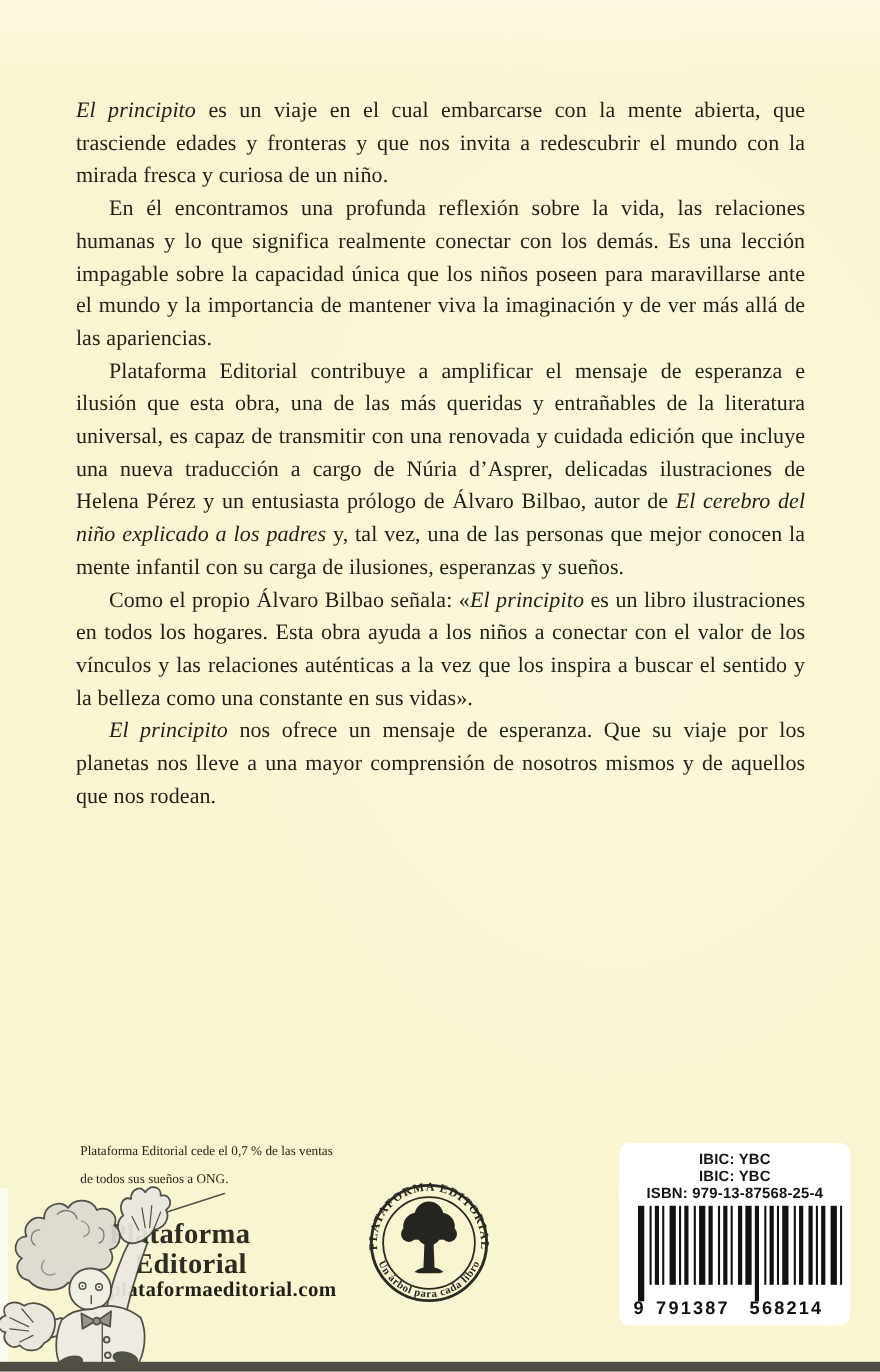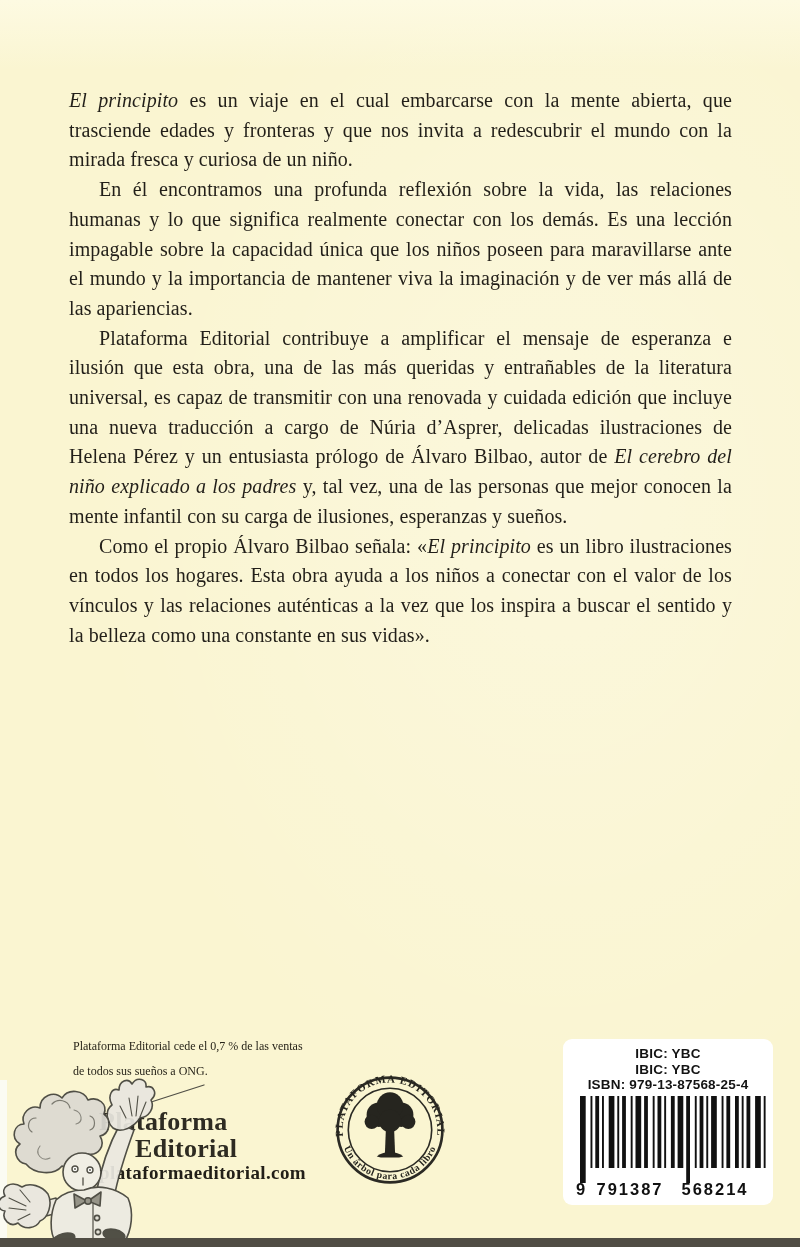--- a/index.html
+++ b/index.html
@@ -24,21 +24,21 @@
   .body-text p.first{text-indent:0;}
   .body-text em{font-style:italic;}
 
   
   .donation{
     position:absolute;left:73px;top:1034px;
     font-size:12px;line-height:25px;color:#272419;z-index:1;
   }
   .logo{position:absolute;left:99px;top:1108px;z-index:1;color:#2e2b22;font-weight:bold;}
   .logo .l1{font-size:26px;letter-spacing:0.3px;line-height:27px;}
-  .logo .l2{font-size:26px;letter-spacing:0.3px;line-height:27px;margin-left:36px;}
+  .logo .l2{font-size:26px;letter-spacing:0.3px;line-height:27px;margin-left:23px;}
   .website{
     position:absolute;left:99px;top:1162px;z-index:1;color:#221f18;
     font-size:19px;font-weight:bold;letter-spacing:0.4px;
   }
   .mascot{position:absolute;left:-4px;top:1076px;z-index:2;}
   .seal{position:absolute;left:334px;top:1072px;z-index:1;}
 
   .barcode-label{
     position:absolute;left:563px;top:1039px;width:210px;z-index:1;
     background:#ffffff;border-radius:9px;text-align:center;
@@ -51,20 +51,21 @@
 </head>
 <body>
 
 <div class="page">
 
   <div class="body-text">
     <p class="first"><em>El principito</em><span> es un viaje en el cual embarcarse con la mente abierta, que trasciende edades y fronteras y que nos invita a redescubrir el mundo con la mirada fresca y curiosa de un niño.</span></p>
     <p><span>En él encontramos una profunda reflexión sobre la vida, las relaciones humanas y lo que significa realmente conectar con los demás. Es una lección impagable sobre la capacidad única que los niños poseen para maravillarse ante el mundo y la importancia de mantener viva la imaginación y de ver más allá de las apariencias.</span></p>
     <p><span>Plataforma Editorial contribuye a amplificar el mensaje de esperanza e ilusión que esta obra, una de las más queridas y entrañables de la literatura universal, es capaz de transmitir con una renovada y cuidada edición que incluye una nueva traducción a cargo de Núria d’Asprer, delicadas ilustraciones de Helena Pérez y un entusiasta prólogo de Álvaro Bilbao, autor de </span><em>El cerebro del niño explicado a los padres</em><span> y, tal vez, una de las personas que mejor conocen la mente infantil con su carga de ilusiones, esperanzas y sueños.</span></p>
     <p><span>Como el propio Álvaro Bilbao señala: «</span><em>El principito</em><span> es un libro ilustraciones en todos los hogares. Esta obra ayuda a los niños a conectar con el valor de los vínculos y las relaciones auténticas a la vez que los inspira a buscar el sentido y la belleza como una constante en sus vidas».</span></p>
+    <p><em>El principito</em><span> nos ofrece un mensaje de esperanza. Que su viaje por los planetas nos lleve a una mayor comprensión de nosotros mismos y de aquellos que nos rodean.</span></p>
   </div>
 
   <div class="donation">
     <div>Plataforma Editorial cede el 0,7 % de las ventas</div>
     <div>de todos sus sueños a ONG.</div>
   </div>
 
   <div class="logo">
     <div class="l1">Plataforma</div>
     <div class="l2">Editorial</div>

